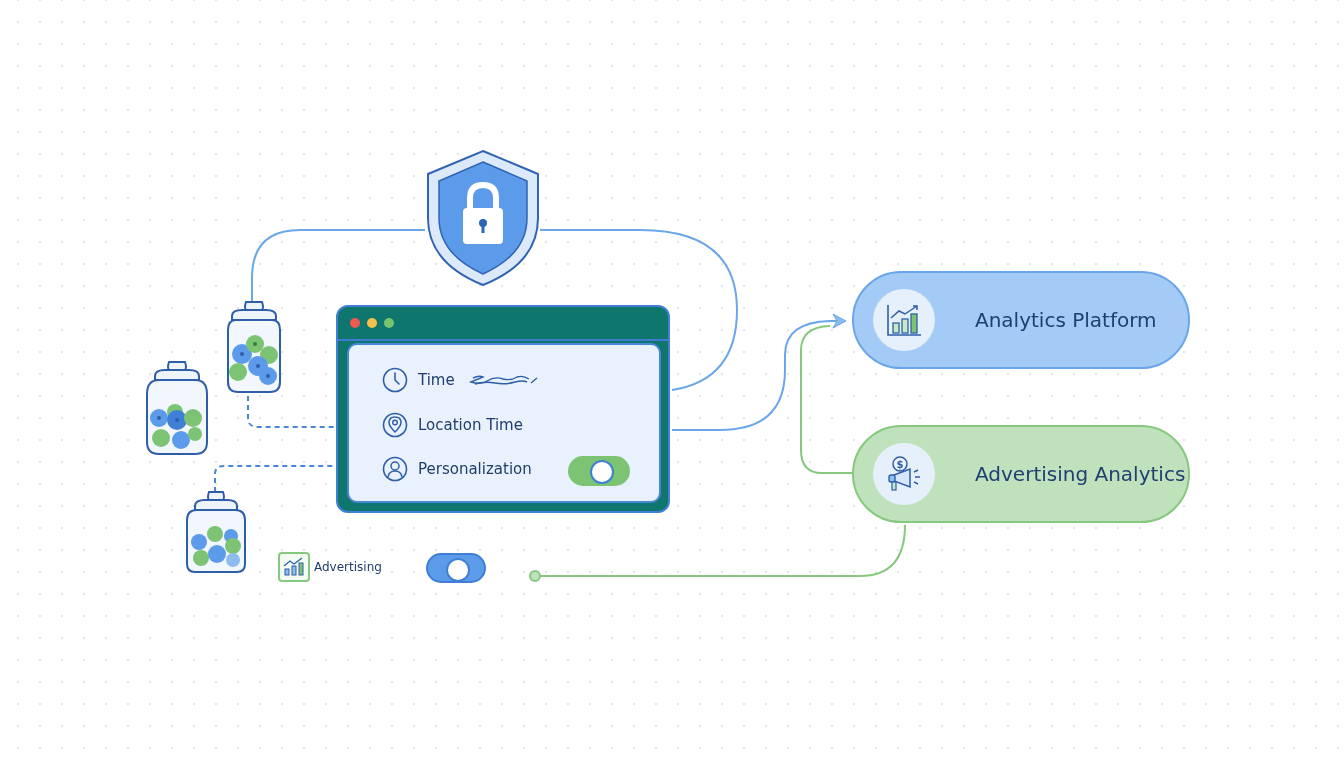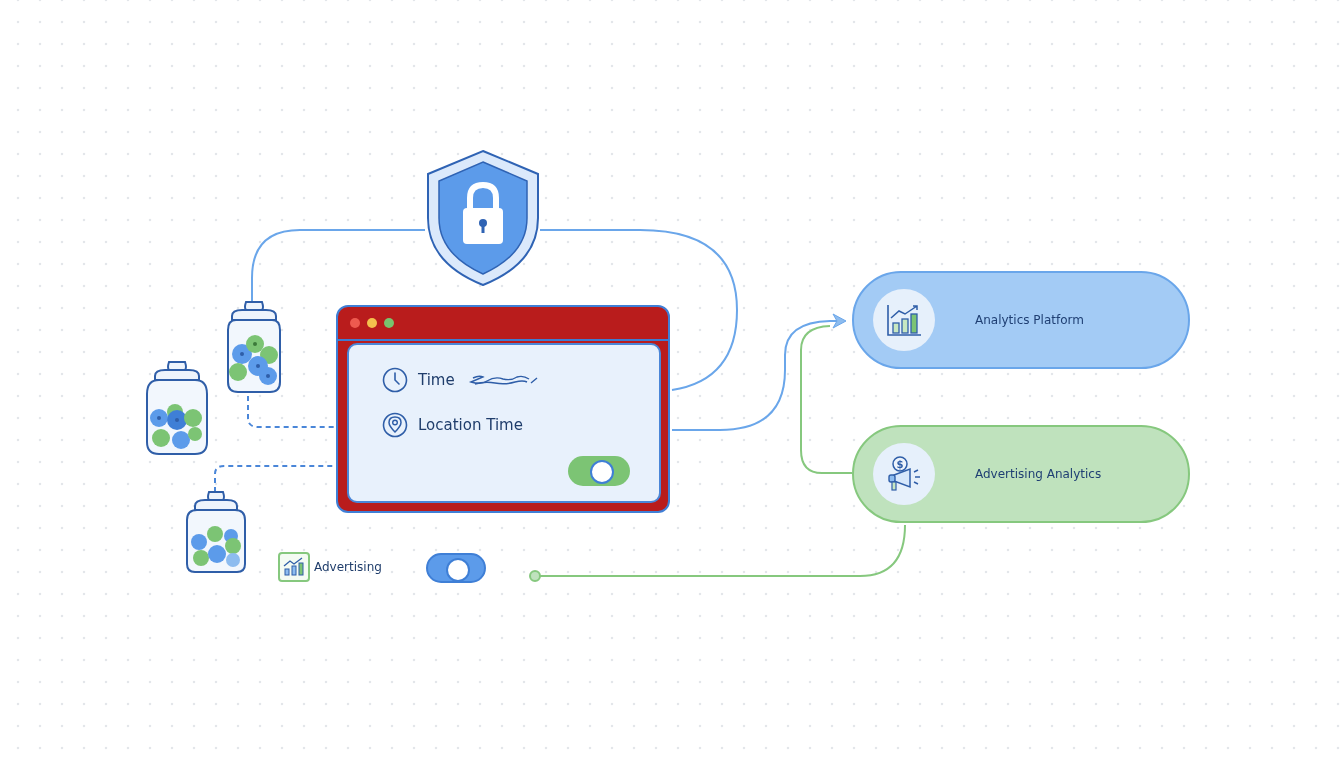--- a/index.html
+++ b/index.html
@@ -10,21 +10,21 @@
     background-size: 22px 22px;
     background-position: 7px 11px;
     font-family: "DejaVu Sans", "Liberation Sans", sans-serif;
   }
   .layer { position:absolute; left:0; top:0; width:1344px; height:768px; }
   .abs { position:absolute; }
 
   
   .window {
     left:336px; top:305px; width:334px; height:208px;
-    background:#b91c1c; border:2px solid #3f7fd6; border-radius:12px;
+    background:#0f766e; border:2px solid #3f7fd6; border-radius:12px;
     box-sizing:border-box;
     text-align:center;
   }
   .titlebar { position:absolute; left:0; top:0; right:0; height:32px; border-bottom:2px solid #3f7bd0; }
   .dot { position:absolute; top:11px; width:10px; height:10px; border-radius:50%; }
   .dot.red { left:12px; background:#ee5a4f; }
   .dot.yellow { left:29px; background:#f4c14d; }
   .dot.green { left:46px; background:#78c46e; }
   .content {
     position:absolute; left:9px; top:36px; width:314px; height:160px;
@@ -44,21 +44,21 @@
   .platform {
     position:absolute; height:98px; border-radius:49px; box-sizing:border-box;
     display:flex; align-items:center;
   }
   .platform.analytics { left:852px; top:271px; width:338px; background:#a3cbf5; border:2px solid #6aa6ea; }
   .platform.advertising { left:852px; top:425px; width:338px; background:#bfe2bd; border:2px solid #86c87e; }
   .platform .badge {
     width:62px; height:62px; border-radius:50%; background:#e6f0fb; margin-left:19px;
     display:flex; align-items:center; justify-content:center;
   }
-  .platform .pl-label { margin-left:40px; font-size:12px; color:#1f3f73; font-weight:500; }
+  .platform .pl-label { margin-left:40px; font-size:20px; color:#1f3f73; font-weight:500; }
 
   .adv-row { position:absolute; left:278px; top:552px; display:flex; align-items:center; }
   .adv-icon-box { width:32px; height:30px; border:2px solid #86c87e; border-radius:4px; box-sizing:border-box; background:#f4fbf3; display:flex; align-items:center; justify-content:center; }
   .adv-label { margin-left:4px; font-size:12px; color:#1f3d6b; font-weight:500; }
 </style>
 </head>
 <body>
 
 <svg class="layer" viewBox="0 0 1344 768" width="1344" height="768">
 
@@ -148,20 +148,28 @@
       </svg>
     </div>
     <div class="row" style="top:66px;">
       <svg class="ico" viewBox="0 0 26 26">
         <circle cx="13" cy="13" r="11.5" fill="none" stroke="#2f5ea8" stroke-width="1.6"></circle>
         <path d="M13 20 Q7 14 7 10.5 Q7 5 13 5 Q19 5 19 10.5 Q19 14 13 20 Z" fill="none" stroke="#2f5ea8" stroke-width="1.5"></path>
         <circle cx="13" cy="10.5" r="2.3" fill="none" stroke="#2f5ea8" stroke-width="1.4"></circle>
       </svg>
       <span class="lbl">Location Time</span>
     </div>
+    <div class="row" style="top:110px;">
+      <svg class="ico" viewBox="0 0 26 26">
+        <circle cx="13" cy="13" r="11.5" fill="none" stroke="#2f5ea8" stroke-width="1.6"></circle>
+        <circle cx="13" cy="10" r="4" fill="none" stroke="#2f5ea8" stroke-width="1.5"></circle>
+        <path d="M6 21 Q7 15 13 15 Q19 15 20 21" fill="none" stroke="#2f5ea8" stroke-width="1.5"></path>
+      </svg>
+      <span class="lbl">Personalization</span>
+    </div>
     <div class="toggle green" style="left:219px;top:111px;">
       <span class="knob" style="left:22px;"></span>
     </div>
   </div>
 </div>
 
 <div class="adv-row">
   <div class="adv-icon-box">
     <svg width="24" height="20" viewBox="0 0 24 20">
       <rect x="3" y="12" width="4" height="6" fill="#8dbcef" stroke="#2f5ea8" stroke-width="1"></rect>

